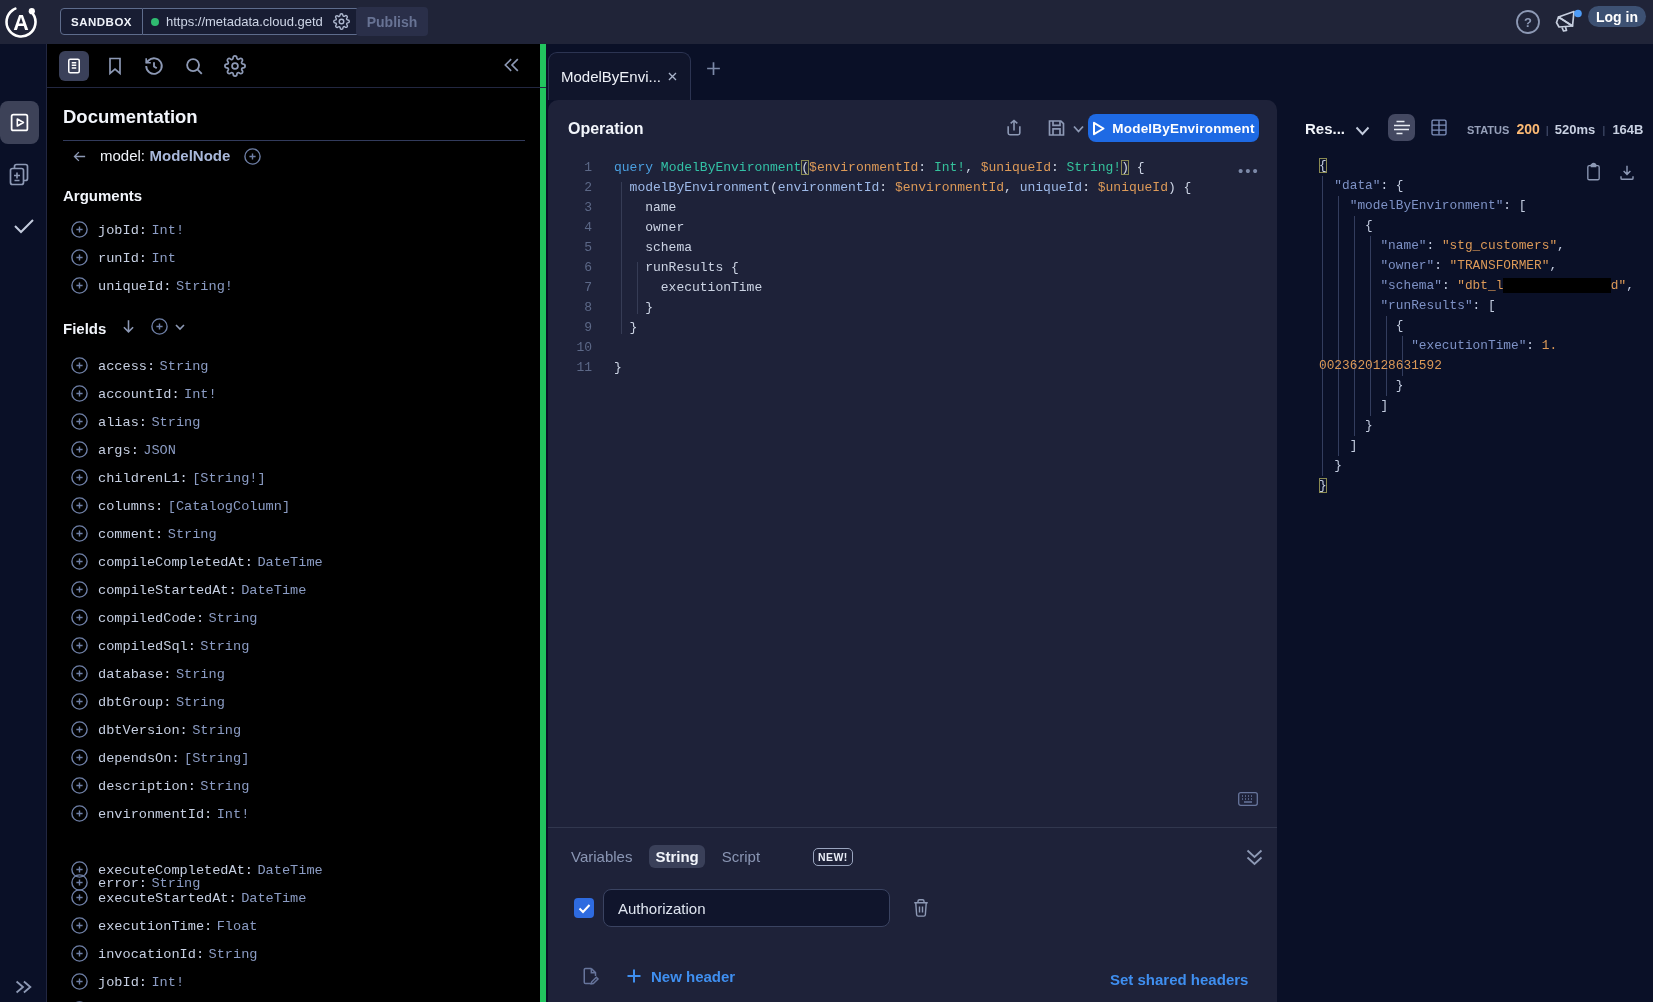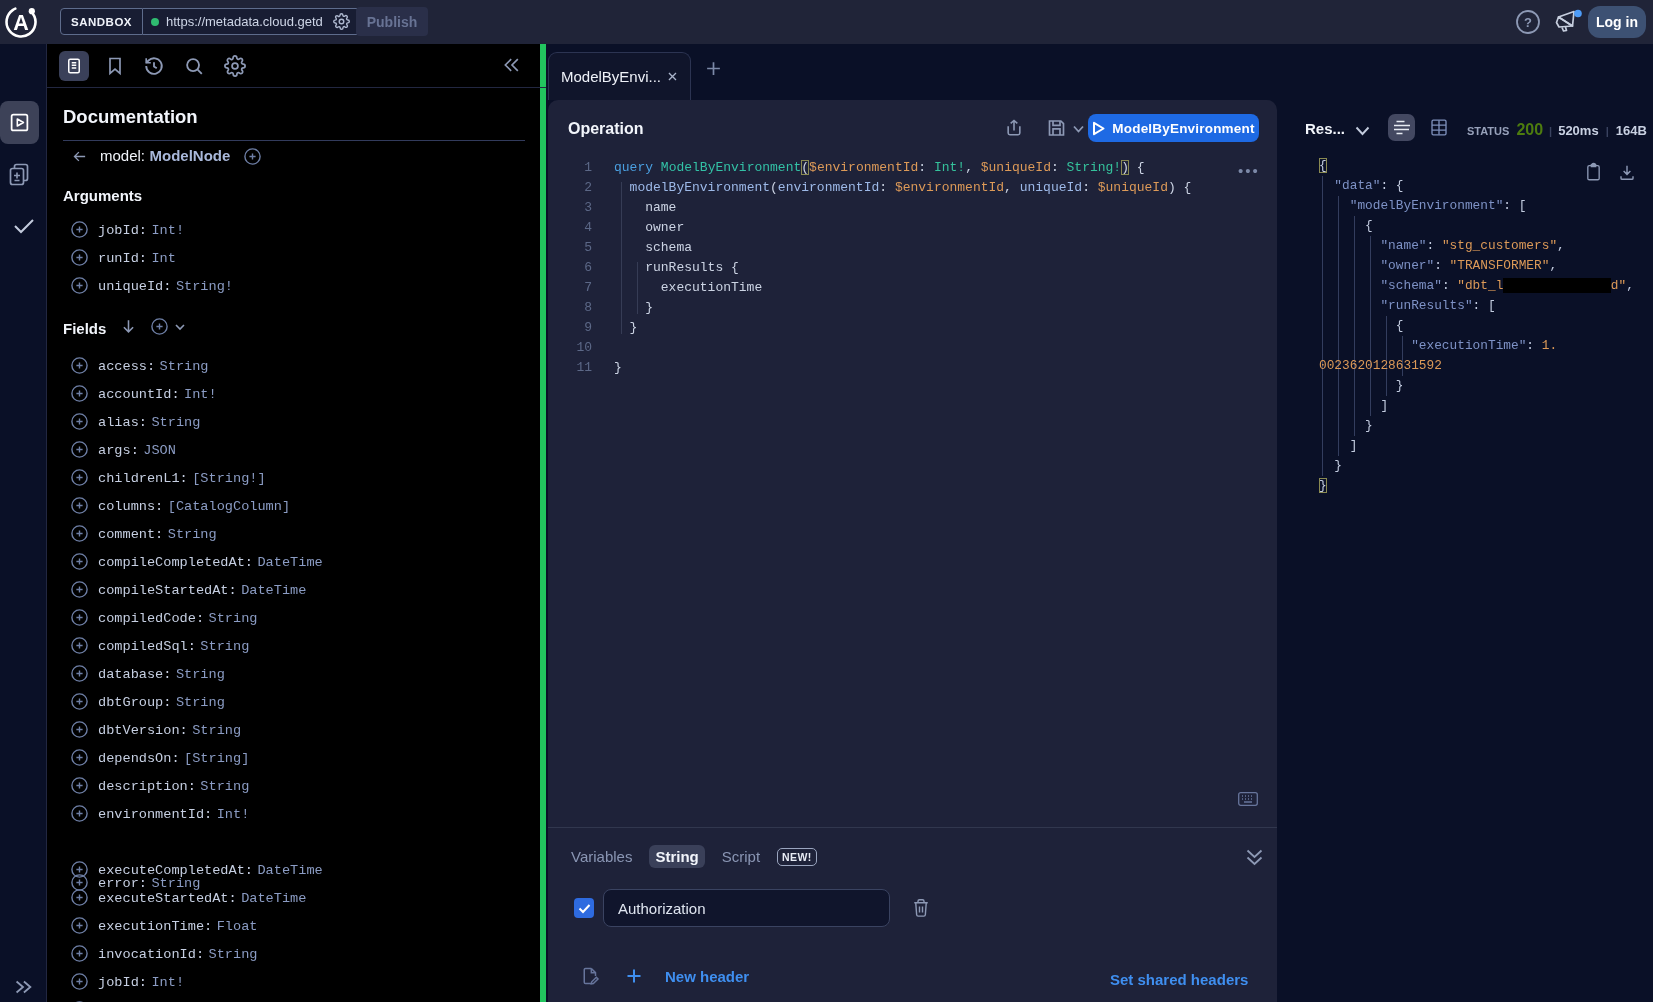--- a/index.html
+++ b/index.html
@@ -13,21 +13,21 @@
 
   
   .topbar { position:absolute; left:0; top:0; width:1653px; height:44px; background:#202438; }
   .logo { position:absolute; left:2px; top:3px; width:38px; height:38px; }
   .sandboxgrp { position:absolute; left:60px; top:8px; height:27px; display:flex; }
   .sandboxlbl { background:#181d33; border:1px solid #5e6c8c; border-radius:4px 0 0 4px; padding:0 10px; font-size:11.5px; font-weight:bold; letter-spacing:0.5px; color:#f0f3fa; display:flex; align-items:center; }
   .urlbox { background:#181d33; border:1px solid #5e6c8c; border-left:none; border-radius:0 4px 4px 0; width:217px; display:flex; align-items:center; padding:0 8px; gap:7px; }
   .urldot { width:8px; height:8px; border-radius:50%; background:#2fbc71; flex:none; }
   .urltext { font-size:13px; color:#cdd5e6; white-space:nowrap; overflow:hidden; width:160px; }
   .publish { position:absolute; left:356px; top:7px; width:72px; height:29px; background:#2a2f49; border-radius:4px; color:#687394; font-weight:bold; font-size:14px; display:flex; align-items:center; justify-content:center; }
-  .login { position:absolute; left:1588px; top:6px; width:58px; height:32px; background:#3d5173; border-radius:12px; color:#ffffff; font-weight:bold; font-size:14px; display:flex; align-items:center; justify-content:center; }
+  .login { position:absolute; left:1588px; top:6px; width:58px; height:21px; background:#3d5173; border-radius:12px; color:#ffffff; font-weight:bold; font-size:14px; display:flex; align-items:center; justify-content:center; }
   .helpq { position:absolute; left:1515px; top:9px; }
   .mega { position:absolute; left:1553px; top:9px; }
 
   
   .leftrail { position:absolute; left:0; top:44px; width:47px; height:958px; background:#0a1027; border-right:1px solid #222741; }
   .railsel { position:absolute; left:0px; top:57px; width:39px; height:43px; background:#3d4258; border-radius:8px; display:flex;align-items:center;justify-content:center; }
 
   
   .sidebar { position:absolute; left:47px; top:44px; width:499px; height:958px; background:#000000; border-right:6px solid #22c55e; }
   .sidehdr { position:absolute; left:0; top:0; width:499px; height:44px; border-bottom:1px solid #222741; }
@@ -62,34 +62,34 @@
   .c-typ { color:#35c29c; }
   .c-fld { color:#9db9e8; }
   .c-pln { color:#ccd4e4; }
   .dots3 { position:absolute; left:690px; top:62px; color:#7c89a8; font-size:15px; letter-spacing:2px; }
   .opdivider { position:absolute; left:0; top:727px; width:729px; border-top:1px solid #31374e; }
 
   
   .btabs { position:absolute; left:23px; top:745px; display:flex; align-items:center; gap:17px; }
   .btab { font-size:15px; color:#8a96b4; }
   .btab-sel { font-size:15px; font-weight:bold; color:#f2f5fb; background:#3a4059; border-radius:6px; padding:3px 6px; }
-  .newbadge { border:1px solid #9aa5bf; border-radius:5px; padding:2px 4px; font-size:10.5px; font-weight:bold; letter-spacing:0.4px; color:#e8ecf5; }
+  .newbadge { border:1px solid #9aa5bf; border-radius:5px; padding:2px 4px; font-size:10.5px; font-weight:bold; letter-spacing:0.4px; color:#e8ecf5;margin-left:36px; }
   .hrow { position:absolute; left:20px; top:789px; display:flex; align-items:center; }
   .checkbox { width:20px; height:20px; background:#2e6be0; border-radius:4px; display:flex; align-items:center; justify-content:center; }
   .inputbox { height:38px; background:#10152c; border:1px solid #3a4361; border-radius:8px; display:flex; align-items:center; padding:0 14px; font-size:15px; color:#dfe5f0; }
   .tokenbox { background:#000; color:#fff; font-family:"Liberation Mono", monospace; font-size:13px; font-weight:bold; padding:0 10px; letter-spacing:1px; flex:1; height:30px; display:flex; align-items:center; }
   .newheader { position:absolute; left:32px; top:866px; display:flex; align-items:center; }
   .bluelink { color:#3f8ff0; font-weight:bold; font-size:15px; }
 
   
   .resphdr { position:absolute; left:1277px; top:100px; width:376px; height:56px; }
   .restitle { position:absolute; left:28px; top:20px; font-size:15px; font-weight:bold; color:#f2f5fb; }
   .resbtn-sel { position:absolute; left:111px; top:14px; width:27px; height:27px; background:#434861; border-radius:7px; display:flex;align-items:center;justify-content:center; }
   .status { position:absolute; left:190px; top:21px; white-space:nowrap; font-size:11px; font-weight:bold; color:#97a1ba; }
-  .s200 { color:#4d7c0f; font-size:16px; }
+  .s200 { color:#fdba74; font-size:14px; }
   .svals { font-size:13px; color:#c9d1e2; font-weight:bold; }
   .jsonarea { position:absolute; left:1319px; top:156px; width:330px; font-family:"Liberation Mono", monospace; font-size:12.8px; line-height:20px; white-space:pre; }
   .j-key { color:#7e92c6; }
   .j-pun { color:#c3cce0; }
   .j-val { color:#dd9a58; }
   .redact { background:#000; color:#000; }
 </style>
 </head>
 <body>
 
@@ -474,21 +474,21 @@
   <div class="newheader">
     <svg width="21" height="20" viewBox="0 0 24 24" fill="none" stroke="#67759c" stroke-width="1.8">
         <path d="M13 3H6a1.5 1.5 0 0 0-1.5 1.5v15A1.5 1.5 0 0 0 6 21h7"></path>
         <path d="M13 3l5 5v4"></path>
         <path d="M13 3v5h5"></path>
         <path d="M15.5 21l5.5-5.5-2-2-5.5 5.5-.5 2.5z"></path>
       </svg>
     <svg style="margin-left:25px" width="16" height="16" viewBox="0 0 16 16" stroke="#3f8ff0" stroke-width="2">
         <path d="M8 1.5v13M1.5 8h13"></path>
       </svg>
-    <span class="bluelink" style="margin-left:23px">New header</span>
+    <span class="bluelink" style="margin-left:9px">New header</span>
 
   </div>
 </div>
 
 <div class="resphdr">
   <div class="restitle">Res...</div>
   <svg style="position:absolute;left:78px;top:26px" width="15" height="11" viewBox="0 0 15 11" fill="none" stroke="#c3cbdd" stroke-width="1.9">
       <path d="M1.5 1.5l6 6.5 6-6.5"></path>
     </svg>
   <div class="resbtn-sel">

